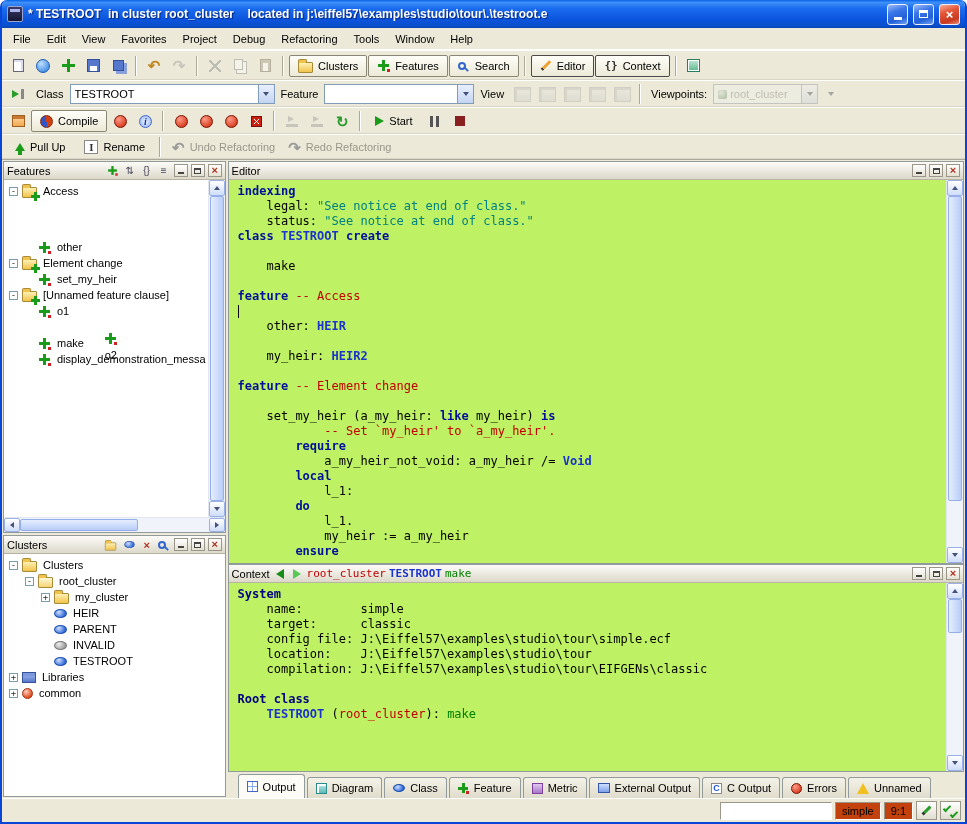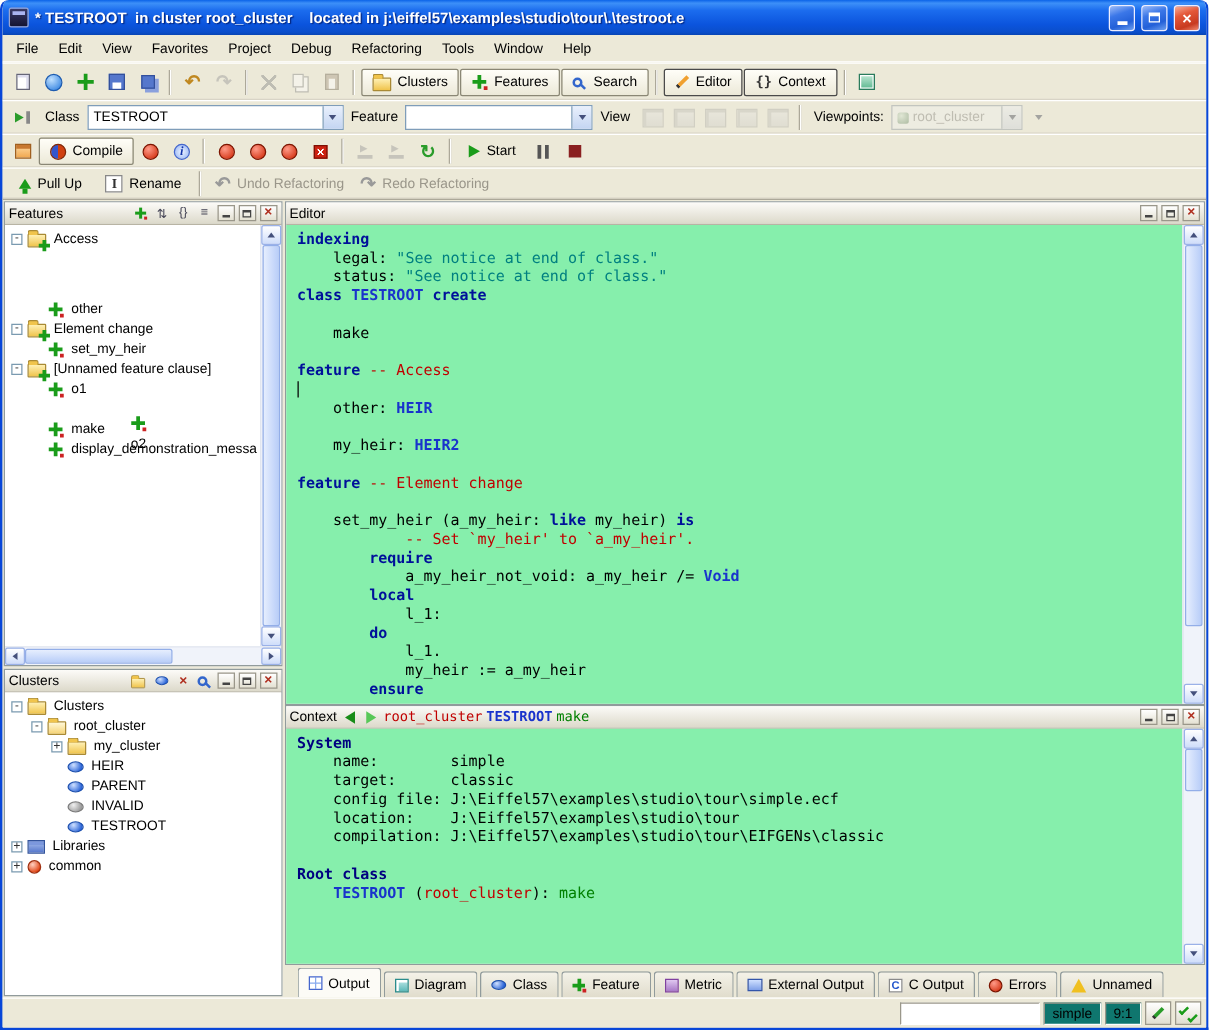--- a/index.html
+++ b/index.html
@@ -105,21 +105,21 @@
 .g-pclose{color:#b03020;font-weight:bold;font-size:11px}
 
 .tree-wrap{flex:1;display:flex;min-height:0}
 .tree{flex:1;background:#fff;overflow:hidden;padding-top:3px;font-size:11px}
 .trow{height:16px;display:flex;align-items:center;gap:4px;white-space:nowrap}
 .ebox{width:9px;height:9px;flex:0 0 9px;border:1px solid #7a9ab0;background:#fff;font-size:9px;line-height:7px;text-align:center;color:#333;font-family:"DejaVu Sans Mono",monospace}
 .ebox.none{border-color:transparent;background:transparent}
 .tlabel{padding:0 2px}
 
 .code-wrap{flex:1;display:flex;min-height:0}
-.code{flex:1;background:#86efac;font-family:"DejaVu Sans Mono",monospace;font-size:12px;line-height:15px;padding:4px 0 0 9px;white-space:pre;overflow:hidden}
+.code{flex:1;background:#bef264;font-family:"DejaVu Sans Mono",monospace;font-size:12px;line-height:15px;padding:4px 0 0 9px;white-space:pre;overflow:hidden}
 .cline{height:15px}
 .c-kw{color:#00109a;font-weight:bold}
 .c-cl{color:#1933cc;font-weight:bold}
 .c-st{color:#008080}
 .c-cm{color:#c00000}
 .c-pl{color:#000}
 .c-red{color:#c00000}
 .c-grn{color:#008000}
 .c-kwb{color:#000080;font-weight:bold}
 .caret{display:inline-block;width:1px;height:13px;background:#000;vertical-align:middle}
@@ -155,21 +155,21 @@
 .ti-class{width:12px;height:8px;border-radius:50%;background:radial-gradient(circle at 35% 30%,#cfe0ff,#2d66d8 75%);border:1px solid #1c4fae}
 .ti-feature{width:11px;height:11px;background:linear-gradient(#cc2222,#cc2222) 8px 8px/3px 3px no-repeat,linear-gradient(#1a9c1a,#1a9c1a) 0 4px/10px 3px no-repeat,linear-gradient(#1a9c1a,#1a9c1a) 4px 0/3px 10px no-repeat}
 .ti-metric{width:11px;height:11px;border:1px solid #8040a0;background:linear-gradient(#e0c8f0,#a878c8)}
 .ti-external{width:12px;height:10px;border:1px solid #3355aa;background:linear-gradient(#cfe0ff,#7fa0e8)}
 .ti-coutput{width:11px;height:11px;border:1px solid #8a8a8a;background:#fff;display:inline-flex;align-items:center;justify-content:center;font-size:9px;font-weight:bold;color:#2255cc}
 .ti-errors{width:11px;height:11px;border-radius:50%;background:radial-gradient(circle at 35% 30%,#ff9a88,#cc2200);border:1px solid #7c1400}
 .ti-warnings{width:0;height:0;border-left:6px solid transparent;border-right:6px solid transparent;border-bottom:11px solid #f0c020}
 
 .statusbar{flex:0 0 23px;display:flex;align-items:center;gap:3px;padding:2px 4px;background:#ece9d8;border-top:1px solid #fff}
 .sb-spring{flex:1}
-.sb-box{height:18px;border:1px solid;border-color:#9a978a #fff #fff #9a978a;display:flex;align-items:center;justify-content:center;padding:0 6px;background:#0f766e}
+.sb-box{height:18px;border:1px solid;border-color:#9a978a #fff #fff #9a978a;display:flex;align-items:center;justify-content:center;padding:0 6px;background:#c2410c}
 .sb-progress{width:112px;background:#fff}
 .sb-icon{width:21px;height:19px;border:1px solid #9a978a;background:linear-gradient(#fff,#e0ddd0);display:flex;align-items:center;justify-content:center;position:relative}
 .pencil-g{width:11px;height:3px;background:linear-gradient(90deg,#333 2px,#2a9c2a 2px);transform:rotate(-45deg)}
 .chk{width:8px;height:4px;border-left:2px solid #1a9c1a;border-bottom:2px solid #1a9c1a;transform:rotate(-45deg)}
 .chk2{position:absolute;right:2px;bottom:3px}
 .chk1{position:absolute;left:2px;top:4px}
 </style>
 </head>
 <body>
 

